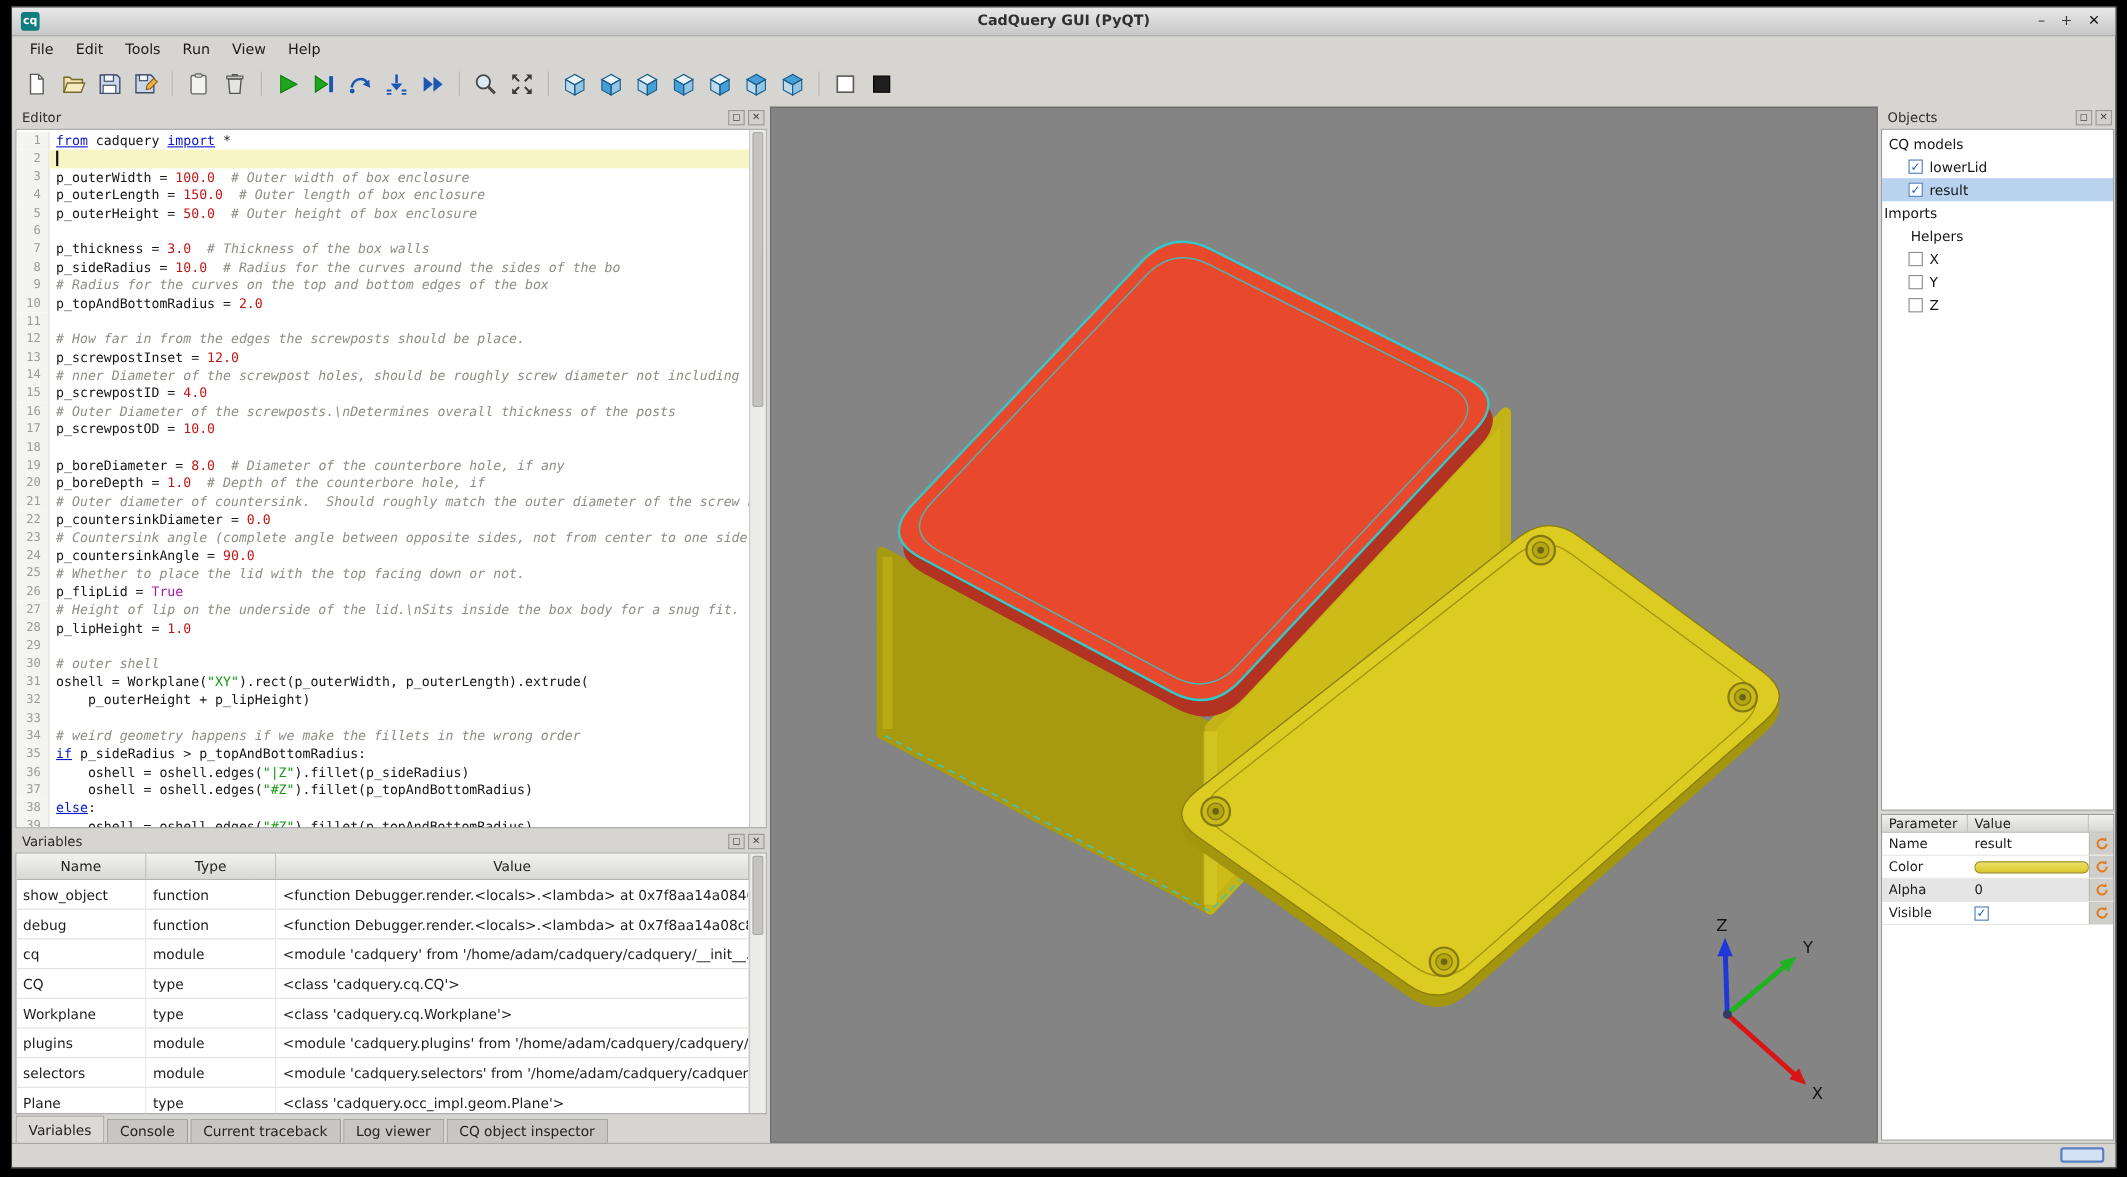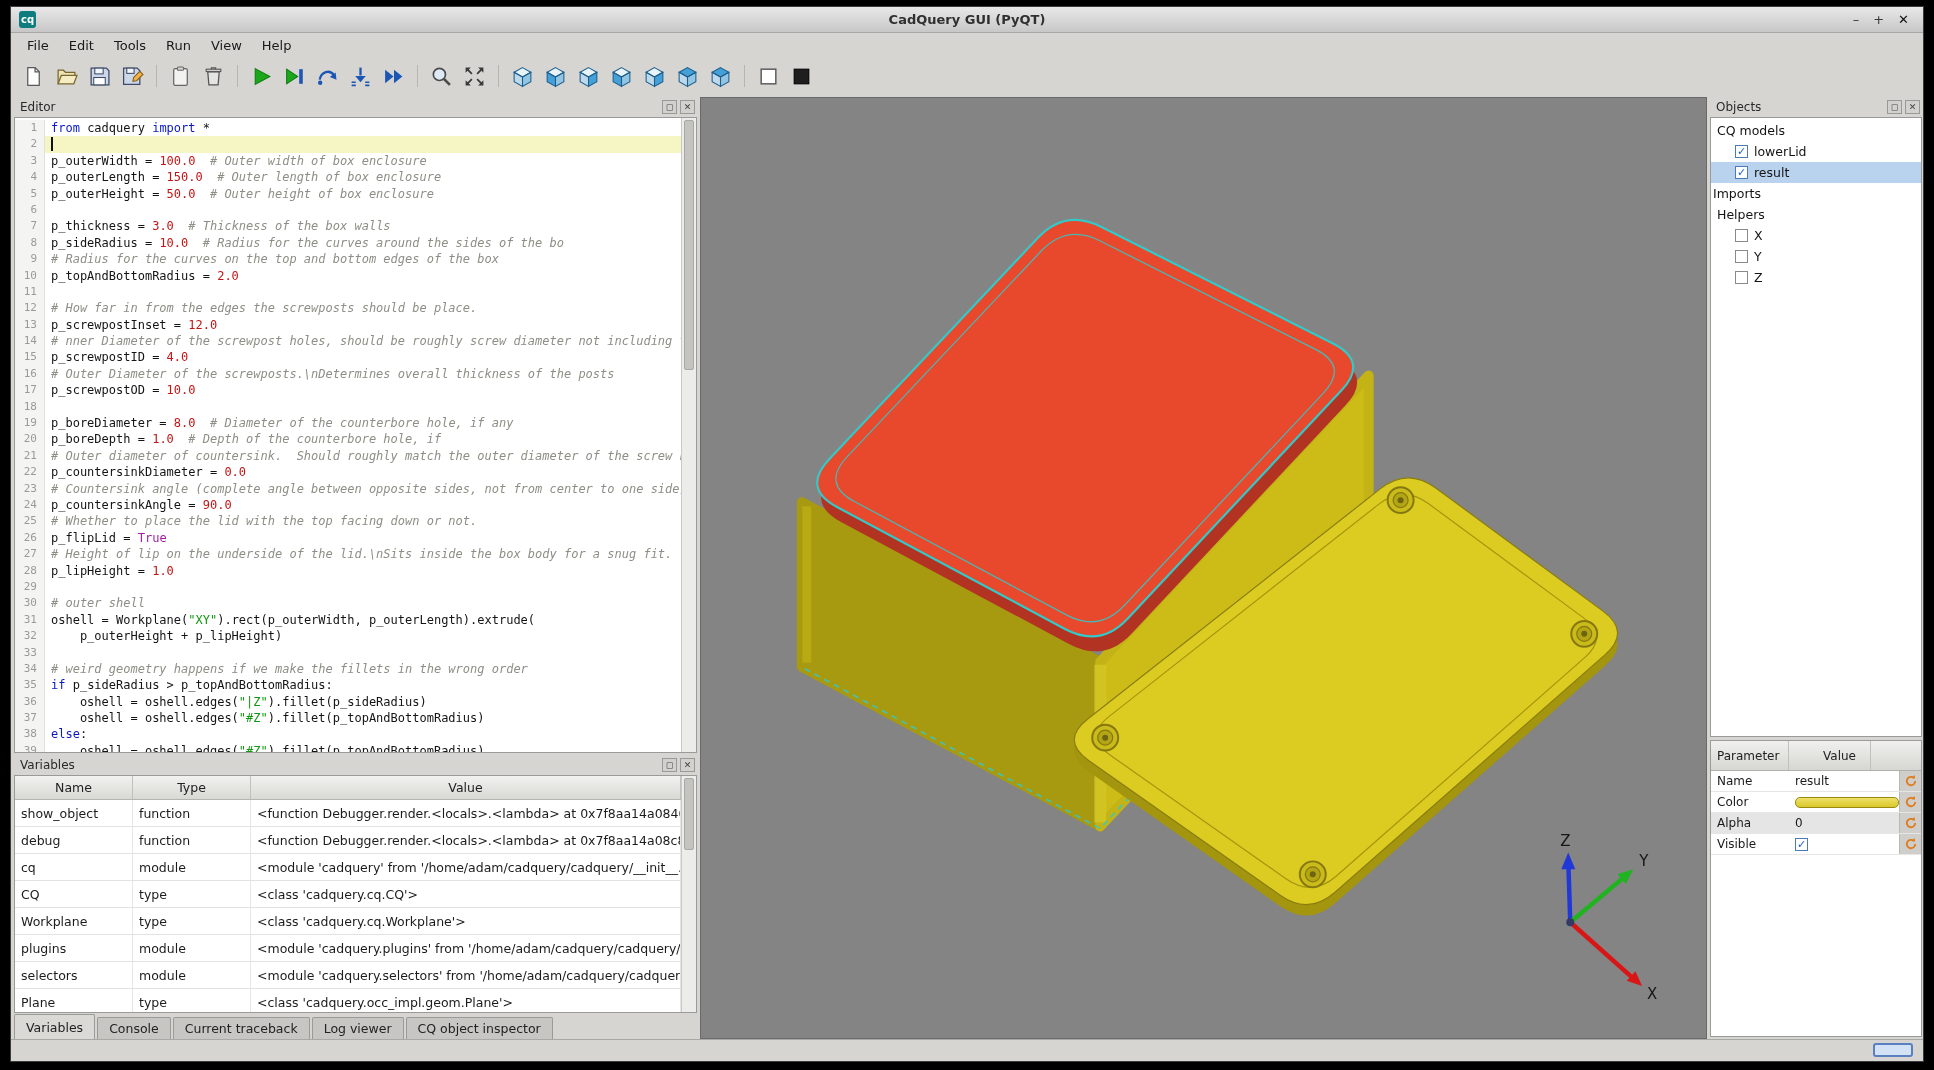--- a/index.html
+++ b/index.html
@@ -38,21 +38,21 @@
   #editor-panel{left:3px;top:2px;width:683px;height:656px;}
   .editor-body{flex:1;background:#fff;border:1px solid #9a9a9a;display:flex;overflow:hidden;}
   .code-scroll{flex:1;overflow:hidden;font-family:"DejaVu Sans Mono","Liberation Mono",monospace;
     font-size:12px;line-height:16.4px;padding-top:2px;}
   .code-line{display:flex;height:16.4px;white-space:pre;}
   .ln{width:30px;flex:none;text-align:right;padding-right:7px;color:#9a9a9a;background:#f4f4f2;
     border-right:1px solid #e0e0de;font-size:11px;}
   .lc{flex:1;padding-left:6px;position:relative;white-space:pre;overflow:hidden;}
   .code-line.cur .lc{background:#f6f6c4;}
   .caret{position:absolute;left:6px;top:1px;width:1.5px;height:14px;background:#111;}
-  .tok-k{color:#0a18c8;}.tok-n{color:#c41414;}.tok-c{color:#8e8e86;font-style:italic;}
+  .tok-k{color:#0a18c8;text-decoration:underline;}.tok-n{color:#c41414;}.tok-c{color:#8e8e86;font-style:italic;}
   .tok-s{color:#0f9a0f;}.tok-w{color:#a61ca6;}.tok-p{color:#141414;}
   .vscroll{width:15px;flex:none;background:#ececea;border-left:1px solid #c8c8c6;position:relative;}
   .vscroll .handle{position:absolute;left:2px;right:2px;border-radius:2px;background:#c4c3c0;border:1px solid #a8a8a6;}
   
   #variables-panel{left:3px;top:660px;width:683px;height:258px;}
   .var-body{flex:1;border:1px solid #9a9a9a;background:#fff;display:flex;overflow:hidden;}
   .var-table{flex:1;overflow:hidden;}
   .var-hrow{display:grid;grid-template-columns:118px 118px 1fr;height:24px;
     background:linear-gradient(#f2f2f0,#d8d8d4);border-bottom:1px solid #b4b4b0;}
   .var-hcell{display:flex;align-items:center;justify-content:center;font-size:12.5px;
@@ -71,22 +71,22 @@
   .axis-label{font-family:"DejaVu Sans",sans-serif;font-size:15px;fill:#161616;}
   
   #objects-panel{left:1699px;top:2px;width:212px;height:640px;}
   .obj-body{flex:1;border:1px solid #9a9a9a;background:#fff;overflow:hidden;padding-top:2px;}
   .tree-row{height:21px;display:flex;align-items:center;font-size:12.5px;color:#141414;}
   .cb{width:13px;height:13px;border:1px solid #8a8a8a;background:#fff;margin-right:6px;font-size:11px;
     line-height:11px;color:#1a5fc8;text-align:center;font-weight:bold;flex:none;}
   .cb.checked{border-color:#4a7ab8;}
   
   #properties-panel{left:1699px;top:645px;width:212px;height:297px;border:1px solid #9a9a9a;background:#fff;}
-  .prop-hrow{display:grid;grid-template-columns:78px 1fr 22px;height:30px;
-    background:linear-gradient(#f0f0ee,#d6d6d2);border-bottom:1px solid #b0b0ac;flex:none;gap:28px;}
+  .prop-hrow{display:grid;grid-template-columns:78px 1fr 22px;height:16px;
+    background:linear-gradient(#f0f0ee,#d6d6d2);border-bottom:1px solid #b0b0ac;flex:none;}
   .prop-hcell{font-size:12px;display:flex;align-items:center;padding-left:6px;border-right:1px solid #c0c0bc;color:#222;}
   .prop-row{display:grid;grid-template-columns:78px 1fr 22px;height:21px;border-bottom:1px solid #e6e6e2;}
   .prop-row.alt{background:#e5e5e5;}
   .prop-cell{font-size:12px;display:flex;align-items:center;padding-left:6px;overflow:hidden;color:#1a1a1a;}
   .reset{background:#cfcecb;border-left:1px solid #b8b8b4;display:flex;align-items:center;justify-content:center;}
   .reset-btn{width:14px;height:14px;display:block;}
   .reset-btn svg{width:14px;height:14px;display:block;}
   .swatch{width:106px;height:11px;border-radius:5px;border:1px solid #9a8a10;}
   
   .statusbar{height:22px;background:#d6d5d2;border-top:1px solid #a8a8a6;position:relative;flex:none;}
@@ -555,21 +555,21 @@
             <span class="cb checked">✓</span>
             <span class="tree-label">lowerLid</span>
           </div>
           <div class="tree-row selected" style="padding-left: 24px; background: rgb(185, 211, 238);">
             <span class="cb checked">✓</span>
             <span class="tree-label">result</span>
           </div>
           <div class="tree-row" style="padding-left: 2px;">
             <span class="tree-label">Imports</span>
           </div>
-          <div class="tree-row" style="padding-left: 6px;">
+          <div class="tree-row" style="padding-left: 6px; margin-left: 20px;">
             <span class="tree-label">Helpers</span>
           </div>
           <div class="tree-row" style="padding-left: 24px;">
             <span class="cb"></span>
             <span class="tree-label">X</span>
           </div>
           <div class="tree-row" style="padding-left: 24px;">
             <span class="cb"></span>
             <span class="tree-label">Y</span>
           </div>

